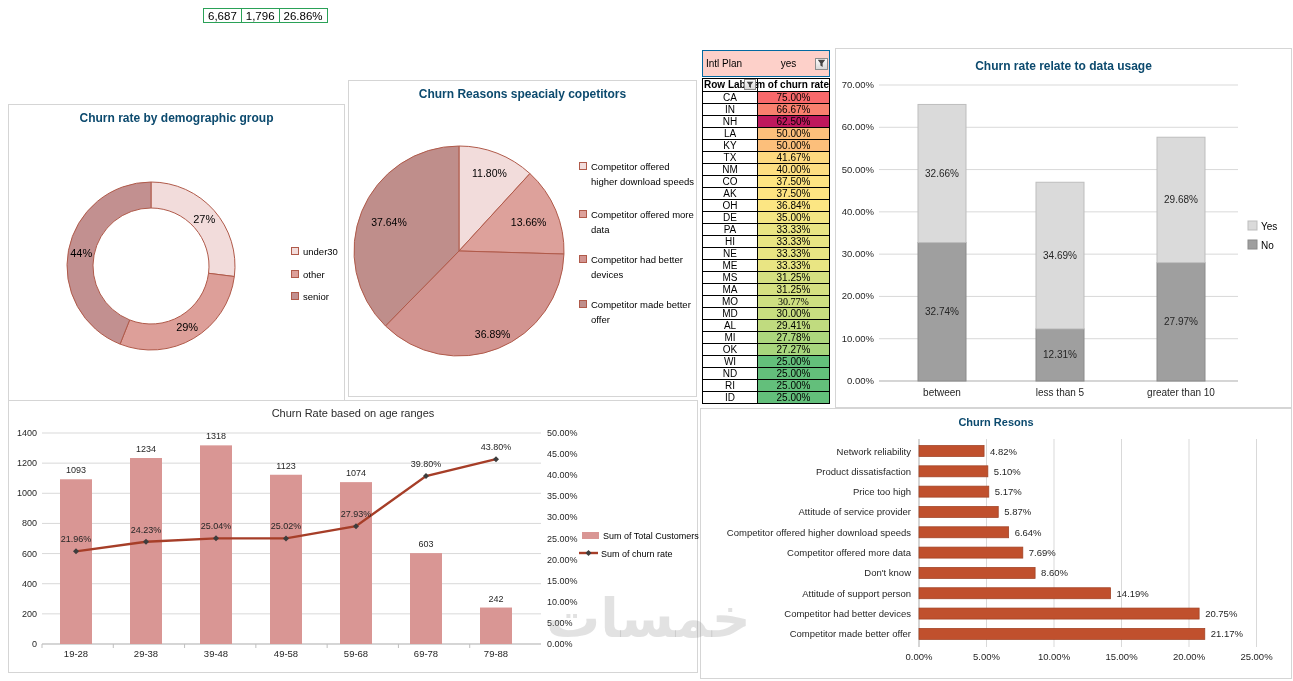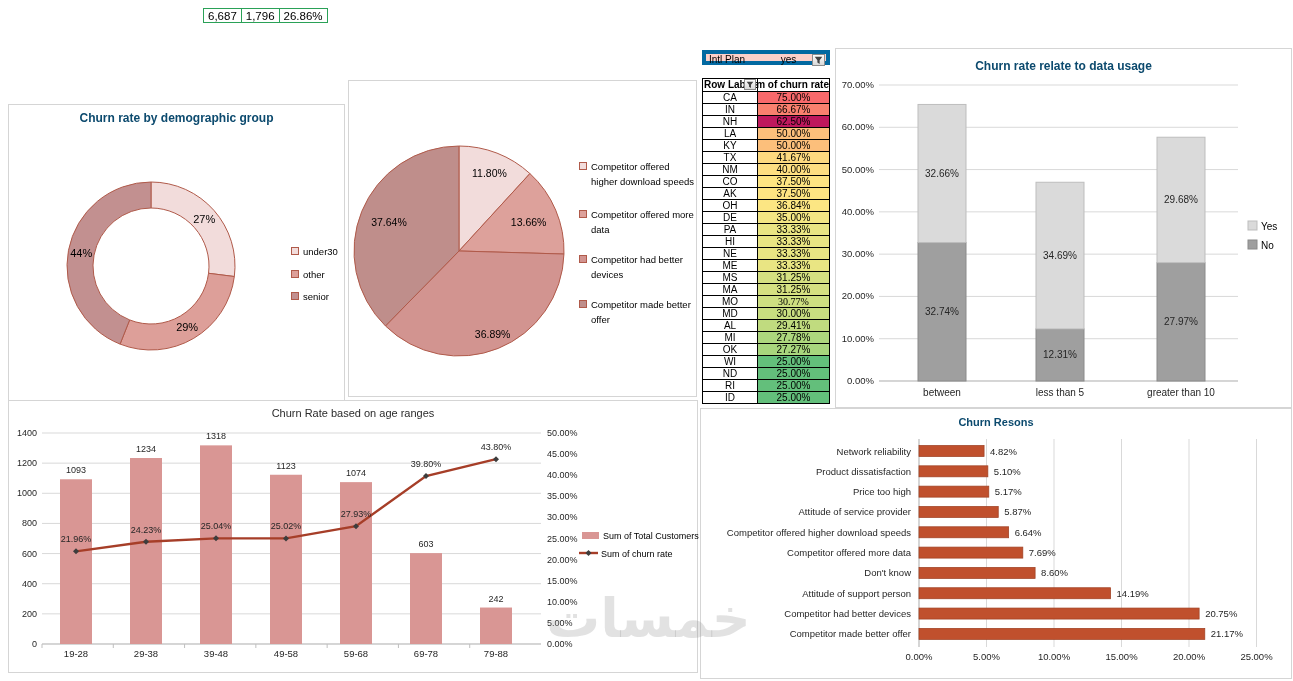--- a/index.html
+++ b/index.html
@@ -17,22 +17,22 @@
   .chart-title{position:absolute;left:0;right:0;top:6px;text-align:center;font-size:12px;
                font-weight:bold;color:#0c4a6e;z-index:3;}
   .chart-title.plain{font-weight:normal;font-size:11px;color:#2b2b2b;}
   .panel svg{position:absolute;left:0;top:0;}
 
   
   .lg-item{position:absolute;display:flex;align-items:flex-start;font-size:9.5px;color:#000;line-height:15px;}
   .lg-sq{flex:0 0 8px;width:8px;height:8px;margin:3px 4px 0 0;border:1px solid #b05a4a;box-sizing:border-box;}
 
   
-  #pivot-filter{position:absolute;left:702px;top:50px;width:128px;height:15px;background:#fdd0c9;
-                border:4px solid #0369a1;box-sizing:border-box;display:flex;align-items:flex-start;
+  #pivot-filter{position:absolute;left:702px;top:50px;width:128px;height:27px;background:#fdd0c9;
+                border:1px solid #0369a1;box-sizing:border-box;display:flex;align-items:center;
                 font-size:10px;color:#000;z-index:2;}
   #pivot-filter .pf-label{flex:0 0 56px;padding-left:3px;white-space:nowrap;overflow:hidden;}
   #pivot-filter .pf-value{flex:1;text-align:center;}
   .filter-btn{width:13px;height:12px;padding:0;margin:0 1px 0 0;border:1px solid #8c8c8c;
               background:linear-gradient(#fcfcfc,#d9d9d9);display:inline-flex;align-items:center;
               justify-content:center;cursor:pointer;box-sizing:border-box;}
   #pivot-table{position:absolute;left:702px;top:78px;width:128px;background:#fff;font-size:10px;
                border-top:1px solid #000;border-left:1px solid #000;box-sizing:border-box;z-index:2;}
   .pvt-row,.pvt-head{display:flex;}
   .pvt-head{height:13px;font-weight:bold;}
@@ -87,20 +87,21 @@
           <span>other</span>
         </div>
         <div class="lg-item" style="left: 282px; top: 184px; width: 55px;">
           <span class="lg-sq" style="background: rgb(194, 144, 144);"></span>
           <span>senior</span>
         </div>
       </div>
   </div>
 
   <div class="panel" style="left:348px;top:80px;width:349px;height:317px;">
+    <div class="chart-title">Churn Reasons speacialy copetitors</div>
     <svg id="pie-svg" width="349" height="317">
         <path d="M110 170L110 65A105 105 0 0 1 180.90994485270755 92.56112267739175Z" fill="#f2dcdb" stroke="#b05a4a" stroke-width="1"></path>
         <text x="140.43113080318187" y="95.70602655351028" text-anchor="middle" font-size="10.5" fill="#000" font-family="&quot;Liberation Sans&quot;,sans-serif" font-weight="normal">11.80%</text>
         <path d="M110 170L180.90994485270755 92.56112267739175A105 105 0 0 1 214.95614647881274 173.03435599724287Z" fill="#dda19b" stroke="#b05a4a" stroke-width="1"></path>
         <text x="179.62517581743435" y="144.54333874331053" text-anchor="middle" font-size="10.5" fill="#000" font-family="&quot;Liberation Sans&quot;,sans-serif" font-weight="normal">13.66%</text>
         <path d="M110 170L214.95614647881274 173.03435599724287A105 105 0 0 1 36.456829167700334 244.94265823902424Z" fill="#d29490" stroke="#b05a4a" stroke-width="1"></path>
         <text x="143.62449894471027" y="257.46671968944975" text-anchor="middle" font-size="10.5" fill="#000" font-family="&quot;Liberation Sans&quot;,sans-serif" font-weight="normal">36.89%</text>
         <path d="M110 170L36.456829167700334 244.94265823902424A105 105 0 0 1 109.93402655861556 65.00002072616857Z" fill="#bf8e8b" stroke="#b05a4a" stroke-width="1"></path>
         <text x="40.010167913574804" y="145.42057725366018" text-anchor="middle" font-size="10.5" fill="#000" font-family="&quot;Liberation Sans&quot;,sans-serif" font-weight="normal">37.64%</text>
       </svg>

